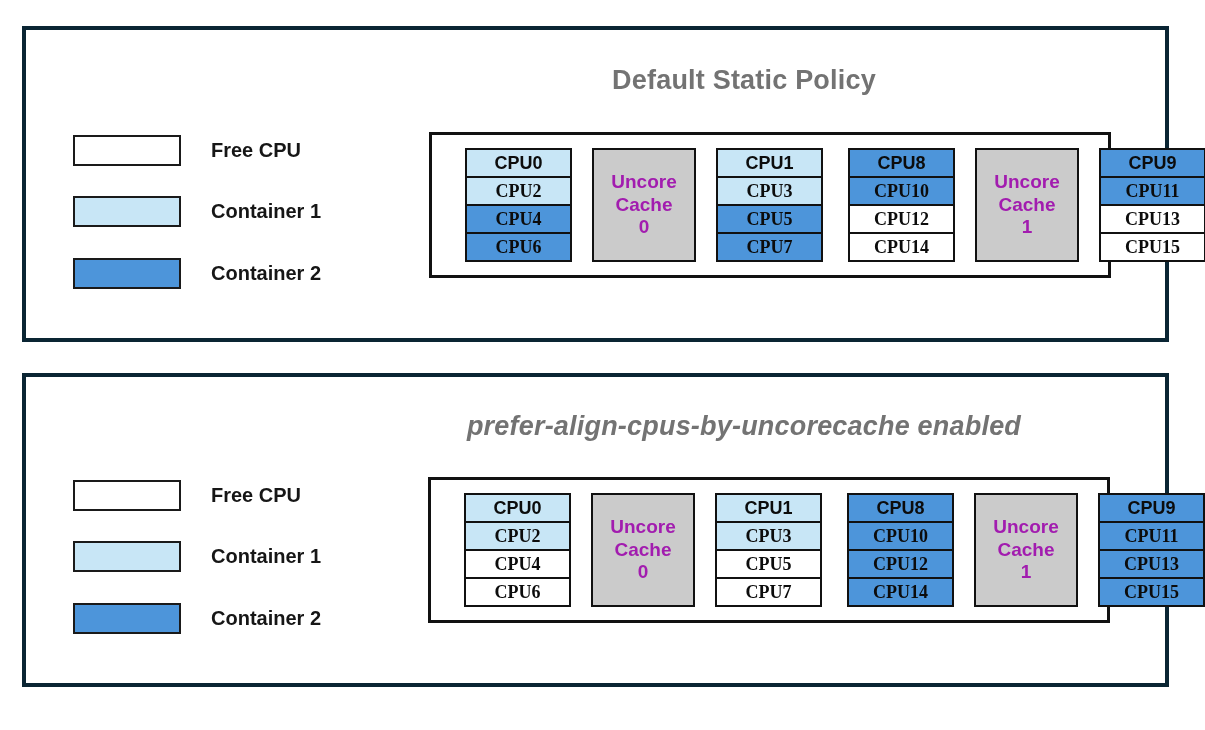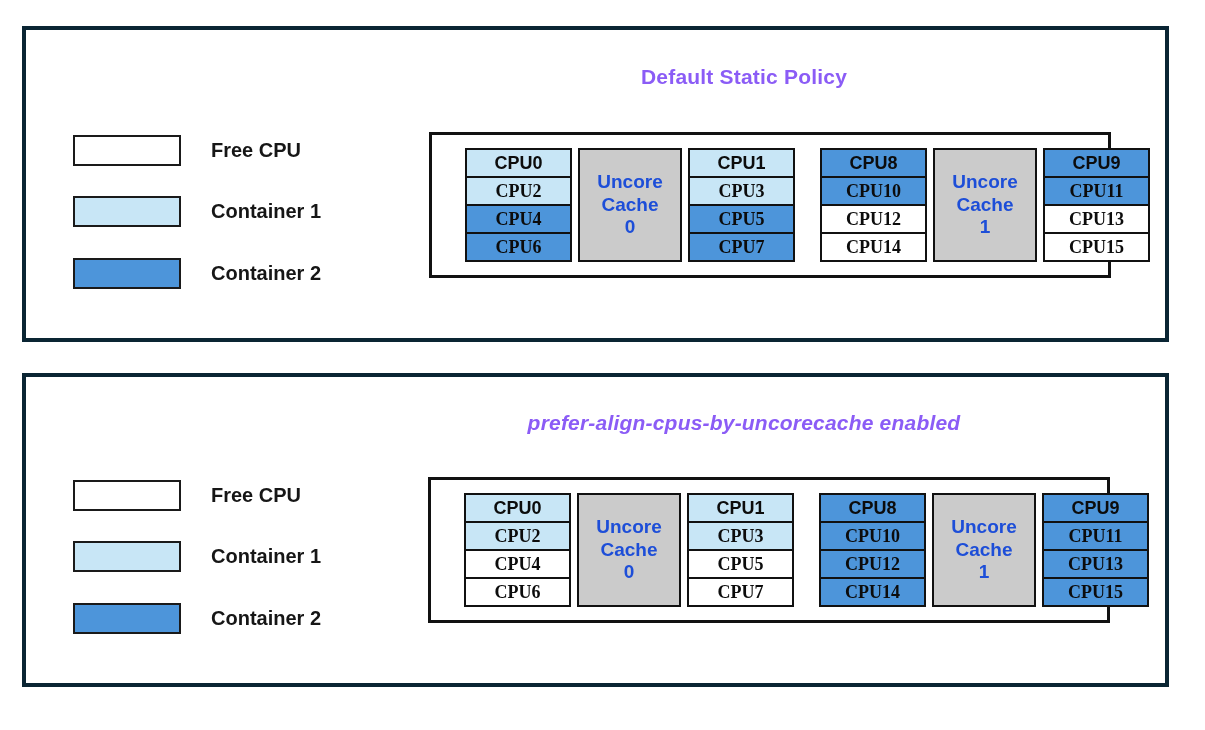--- a/index.html
+++ b/index.html
@@ -15,23 +15,23 @@
     left:22px;
     width:1147px;
     background:#ffffff;
     border:4px solid #0A2533;
   }
   .panel-title {
     position:absolute;
     left:377px;
     width:682px;
     text-align:center;
-    font-size:21px;
-    font-weight:bold;
-    color:#8b5cf6;
+    font-size:27px;
+    font-weight:bold;
+    color:#737373;
     letter-spacing:0.2px;
     white-space:nowrap;
   }
   .legend { position:absolute; left:47px; top:2px; width:330px; height:100%; }
   .legend-row {
     position:absolute;
     left:0;
     display:flex;
     align-items:center;
     gap:30px;
@@ -53,21 +53,21 @@
     position:absolute;
     width:682px;
     height:146px;
     background:#ffffff;
     border:3px solid #111;
     display:flex;
     align-items:center;
     justify-content:space-between;
     padding:0 8px;
   }
-  .uc-group { display:flex; align-items:center; gap:6px;padding-left:25px; }
+  .uc-group { display:flex; align-items:center; gap:20px;padding-left:25px; }
   .cpu-col { width:107px; display:flex; flex-direction:column; }
   .cpu-cell {
     height:30px;
     border:2px solid #111;
     background:#fff;
     display:flex;
     align-items:center;
     justify-content:center;
     font-size:18px;
     font-weight:bold;
@@ -80,21 +80,21 @@
     border:2px solid #111;
     background:#CBCBCB;
     display:flex;
     align-items:center;
     justify-content:center;
     text-align:center;
     font-size:19px;
     font-weight:bold;
     line-height:1.18;
     white-space:pre-line;
-    color:#1d4ed8;
+    color:#a21caf;
   }
 </style>
 </head>
 <body>
 
 <section class="panel" style="top: 26px; height: 316px; border-color: rgb(10, 37, 51);">
   <h2 class="panel-title" style="top:35px;">Default Static Policy</h2>
 
   <div class="legend">
     <div class="legend-row" style="top:103px;">

